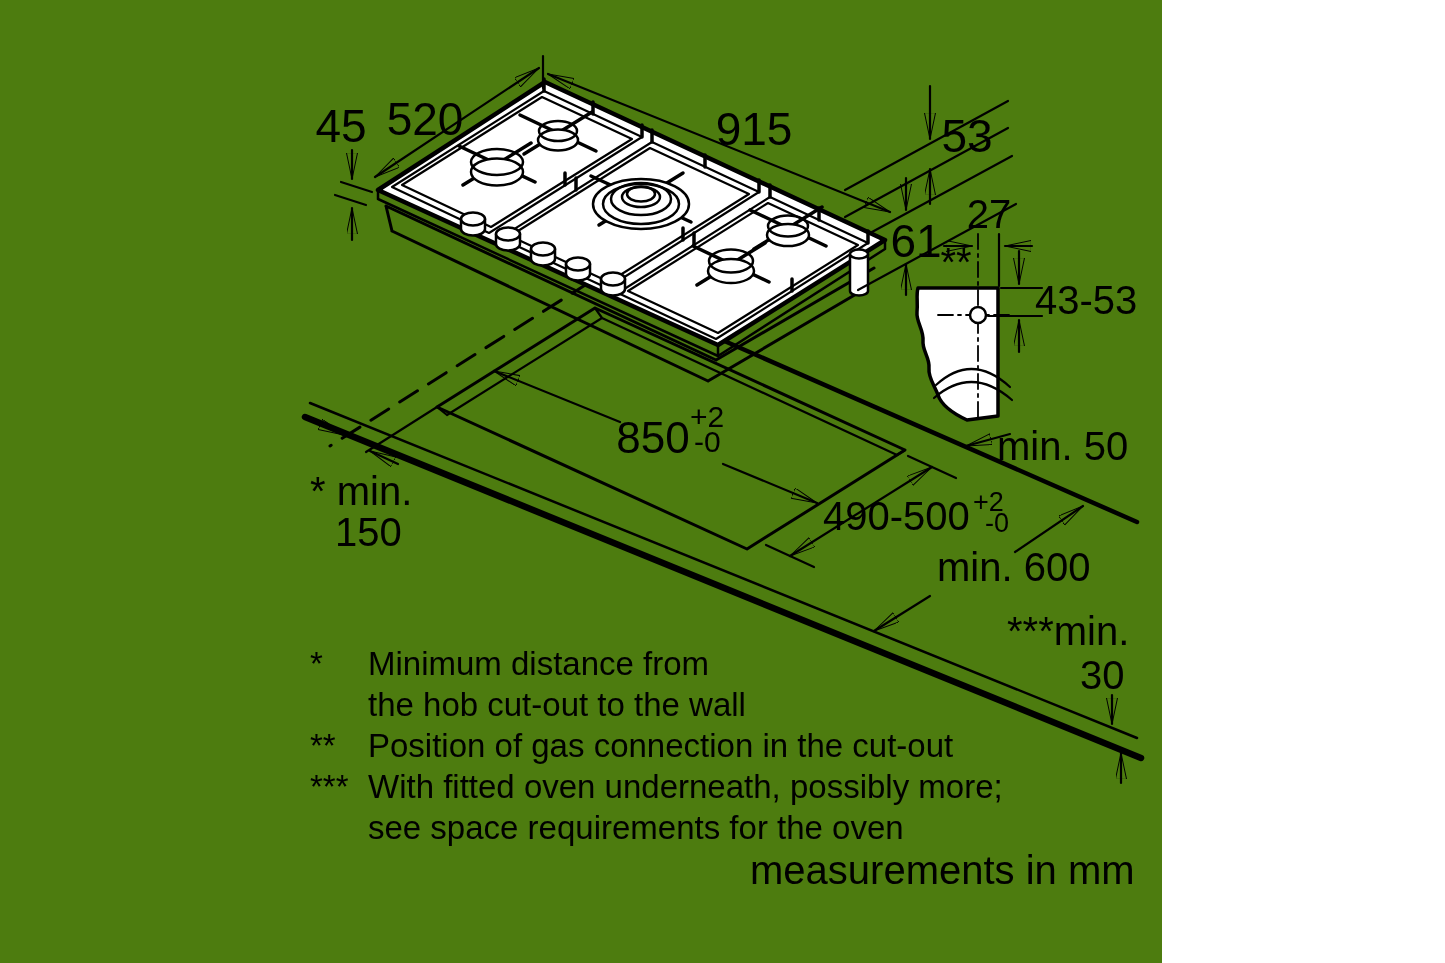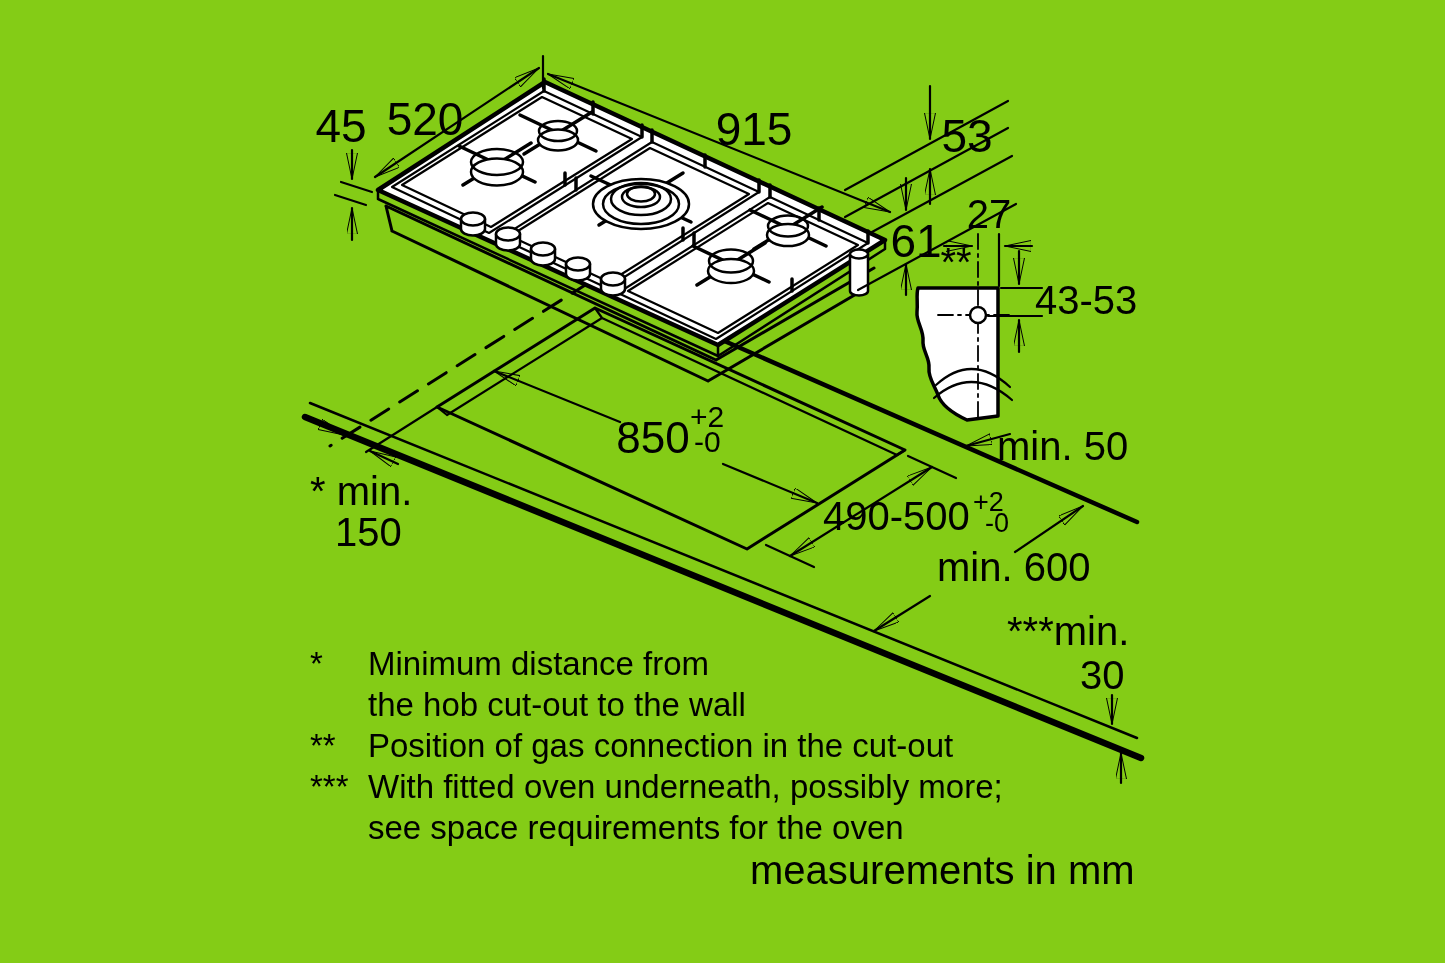--- a/index.html
+++ b/index.html
@@ -1,16 +1,16 @@
 <!DOCTYPE html>
 <html><head>
 <meta charset="utf-8">
 <style>
   html,body{margin:0;padding:0;background:#fff;}
-  .page{position:relative;width:1445px;height:963px;background:#84cc16;overflow:hidden;}
+  .page{position:relative;width:1162px;height:963px;background:#4d7c0f;overflow:hidden;}
   svg{display:block;}
   svg path, svg line, svg ellipse, svg circle, svg polyline{stroke:#000;fill:none;stroke-linecap:round;stroke-linejoin:round;}.s22{stroke-width:2.2}.s25{stroke-width:2.5}.s3{stroke-width:3}
   .s35{stroke-width:3.5}.s45{stroke-width:4.5}.s65{stroke-width:6.5}
   .wf{fill:#fff;}
   .dash{stroke-dasharray:21 13;}
   .cl{stroke-dasharray:15 5 3 5;stroke-width:1.8;}
   text{font-family:"Liberation Sans","DejaVu Sans",sans-serif;fill:#000;stroke:none;}
   .t46{font-size:46px}.t44{font-size:44px}.t40{font-size:40px}.t33{font-size:33px}
   .t30{font-size:30px}.t27{font-size:27px}
   .mid{text-anchor:middle}

